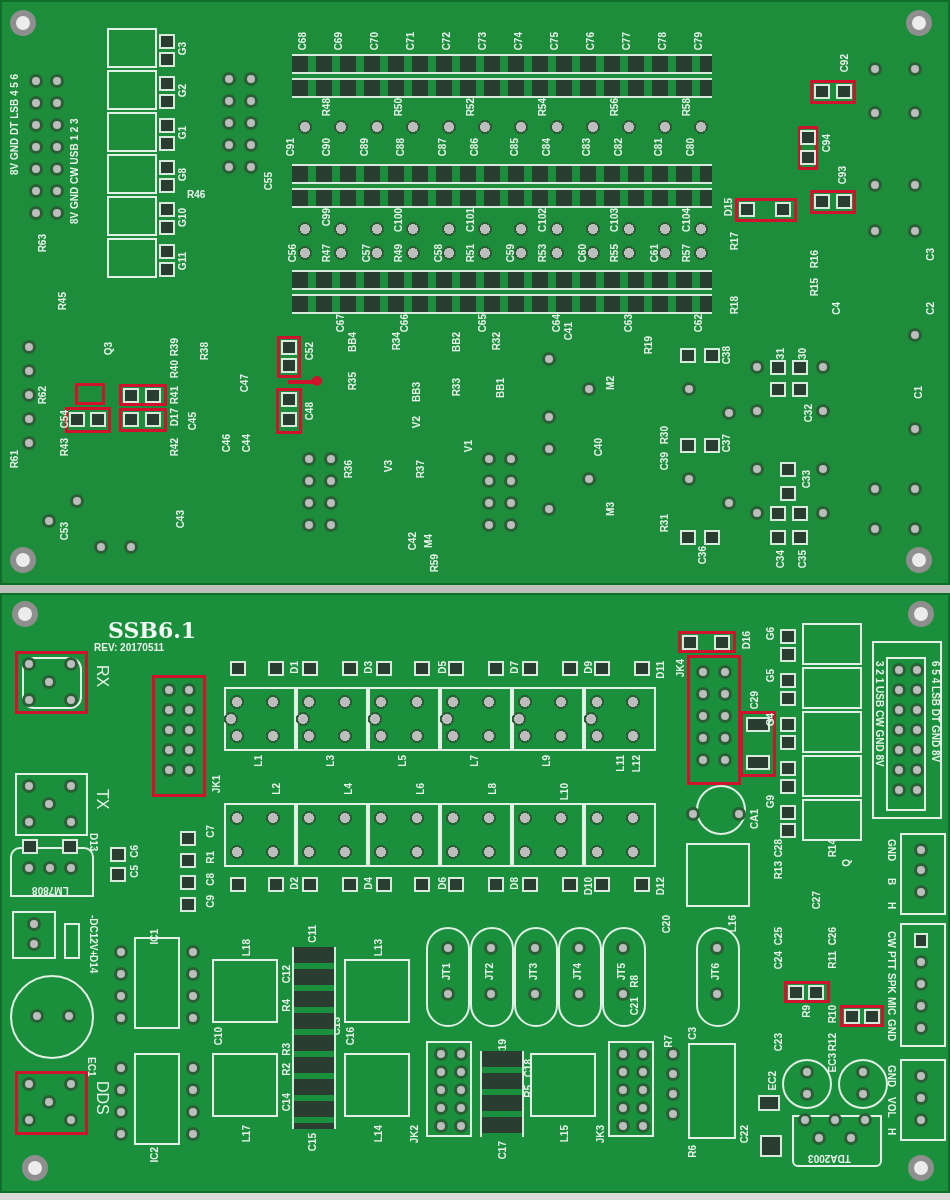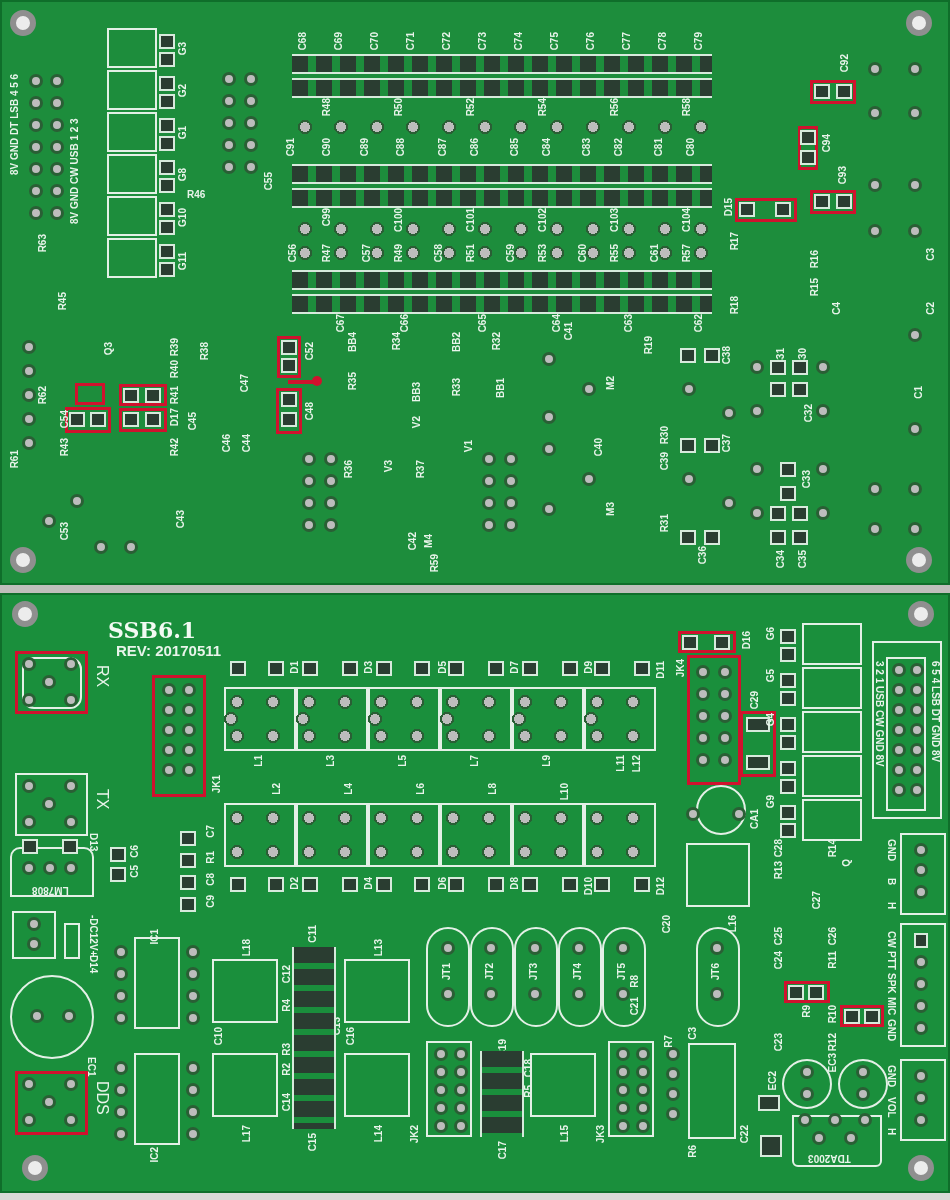--- a/index.html
+++ b/index.html
@@ -380,21 +380,21 @@
 
 <div class="sep"></div>
 
 <div class="board bottom">
   <div class="hole" style="left:10px;top:6px"></div>
   <div class="hole" style="left:906px;top:6px"></div>
   <div class="hole" style="left:20px;top:560px"></div>
   <div class="hole" style="left:906px;top:560px"></div>
 
   <div class="title" style="left:106px;top:22px;font-size:22px">SSB6.1</div>
-  <div class="silk" style="left:114px;top:48px;font-size:15px">REV: 20170511</div>
+  <div class="silk" style="left:92px;top:48px;font-size:10px">REV: 20170511</div>
 
   <div class="hl" style="left:13px;top:56px;width:73px;height:63px"></div>
   <div class="ring" style="left:20px;top:62px;width:60px;height:52px;border-radius:12px"></div>
   <div class="pad" style="left:20px;top:62px"></div>
     <div class="pad" style="left:62px;top:62px"></div>
   <div class="pad" style="left:40px;top:80px"></div>
   <div class="pad" style="left:20px;top:98px"></div>
     <div class="pad" style="left:62px;top:98px"></div>
   <div class="silk vert2" style="left:92px;top:70px;font-size:16px;font-weight:normal">RX</div>
 

